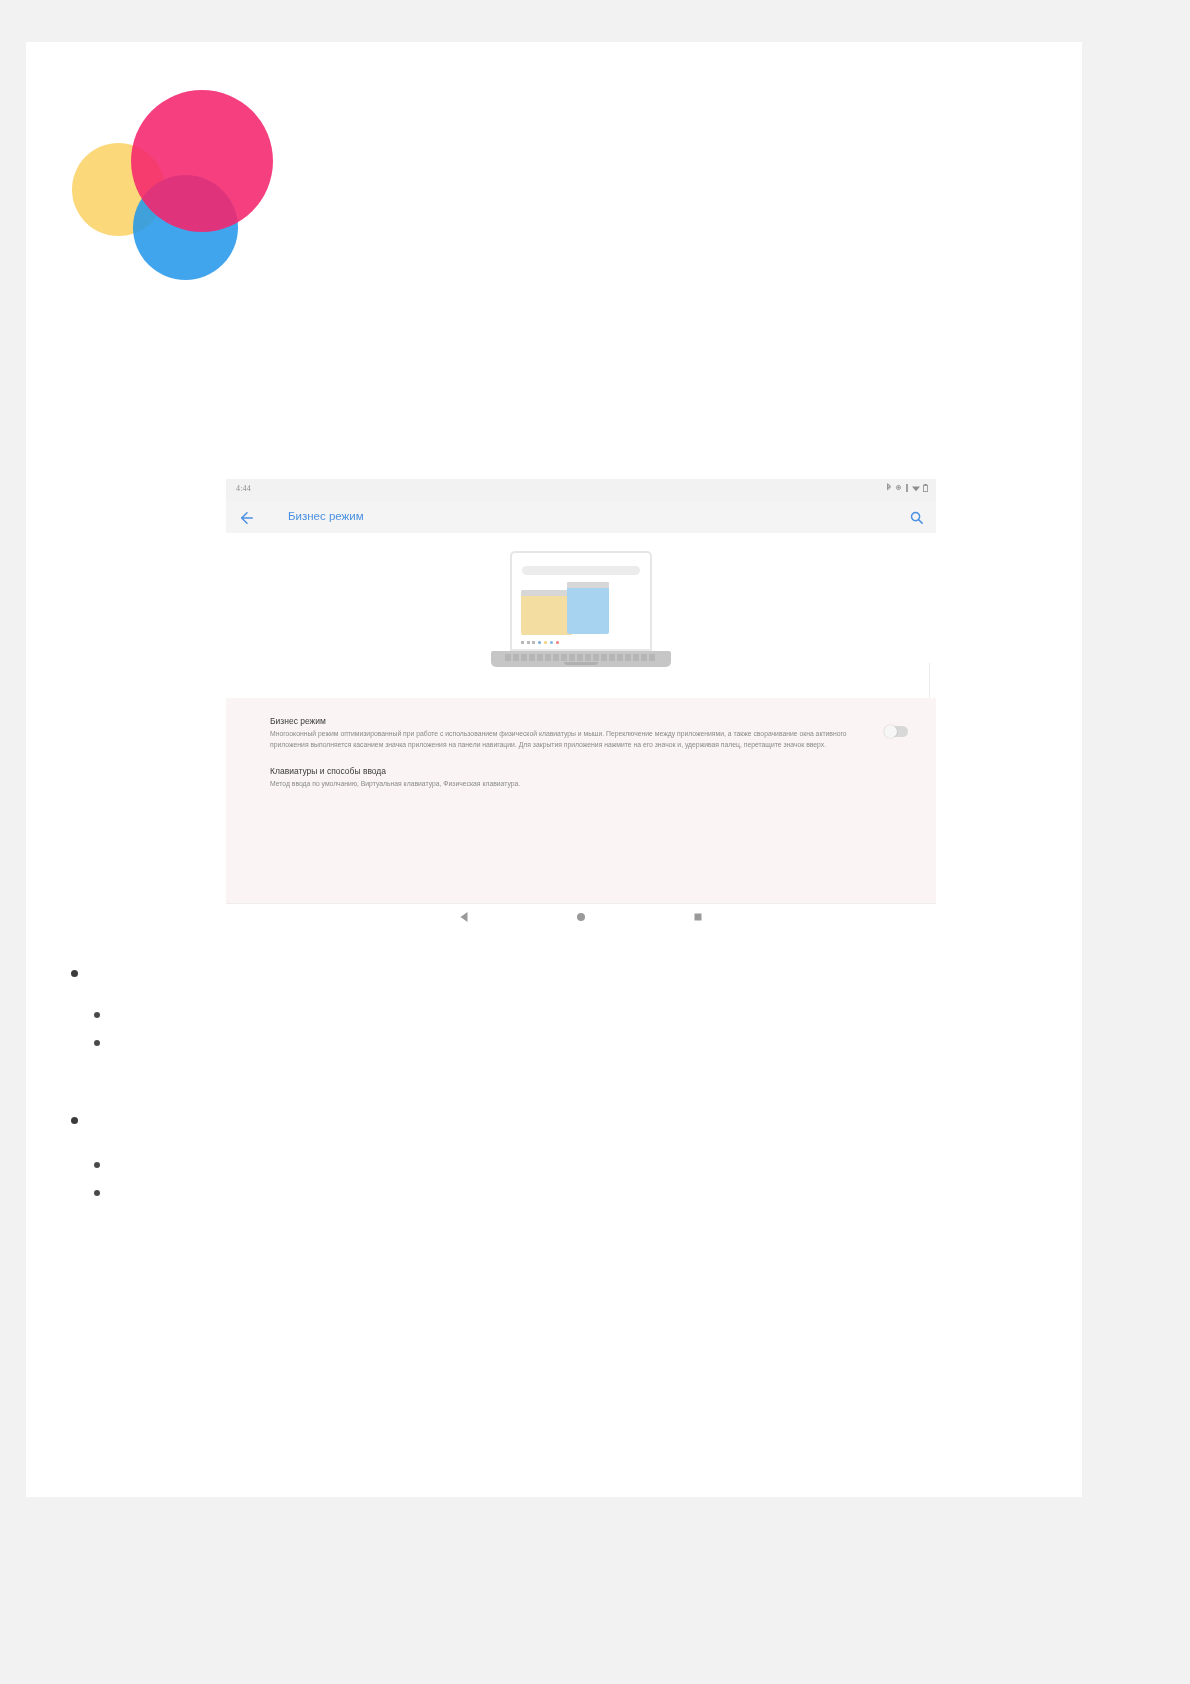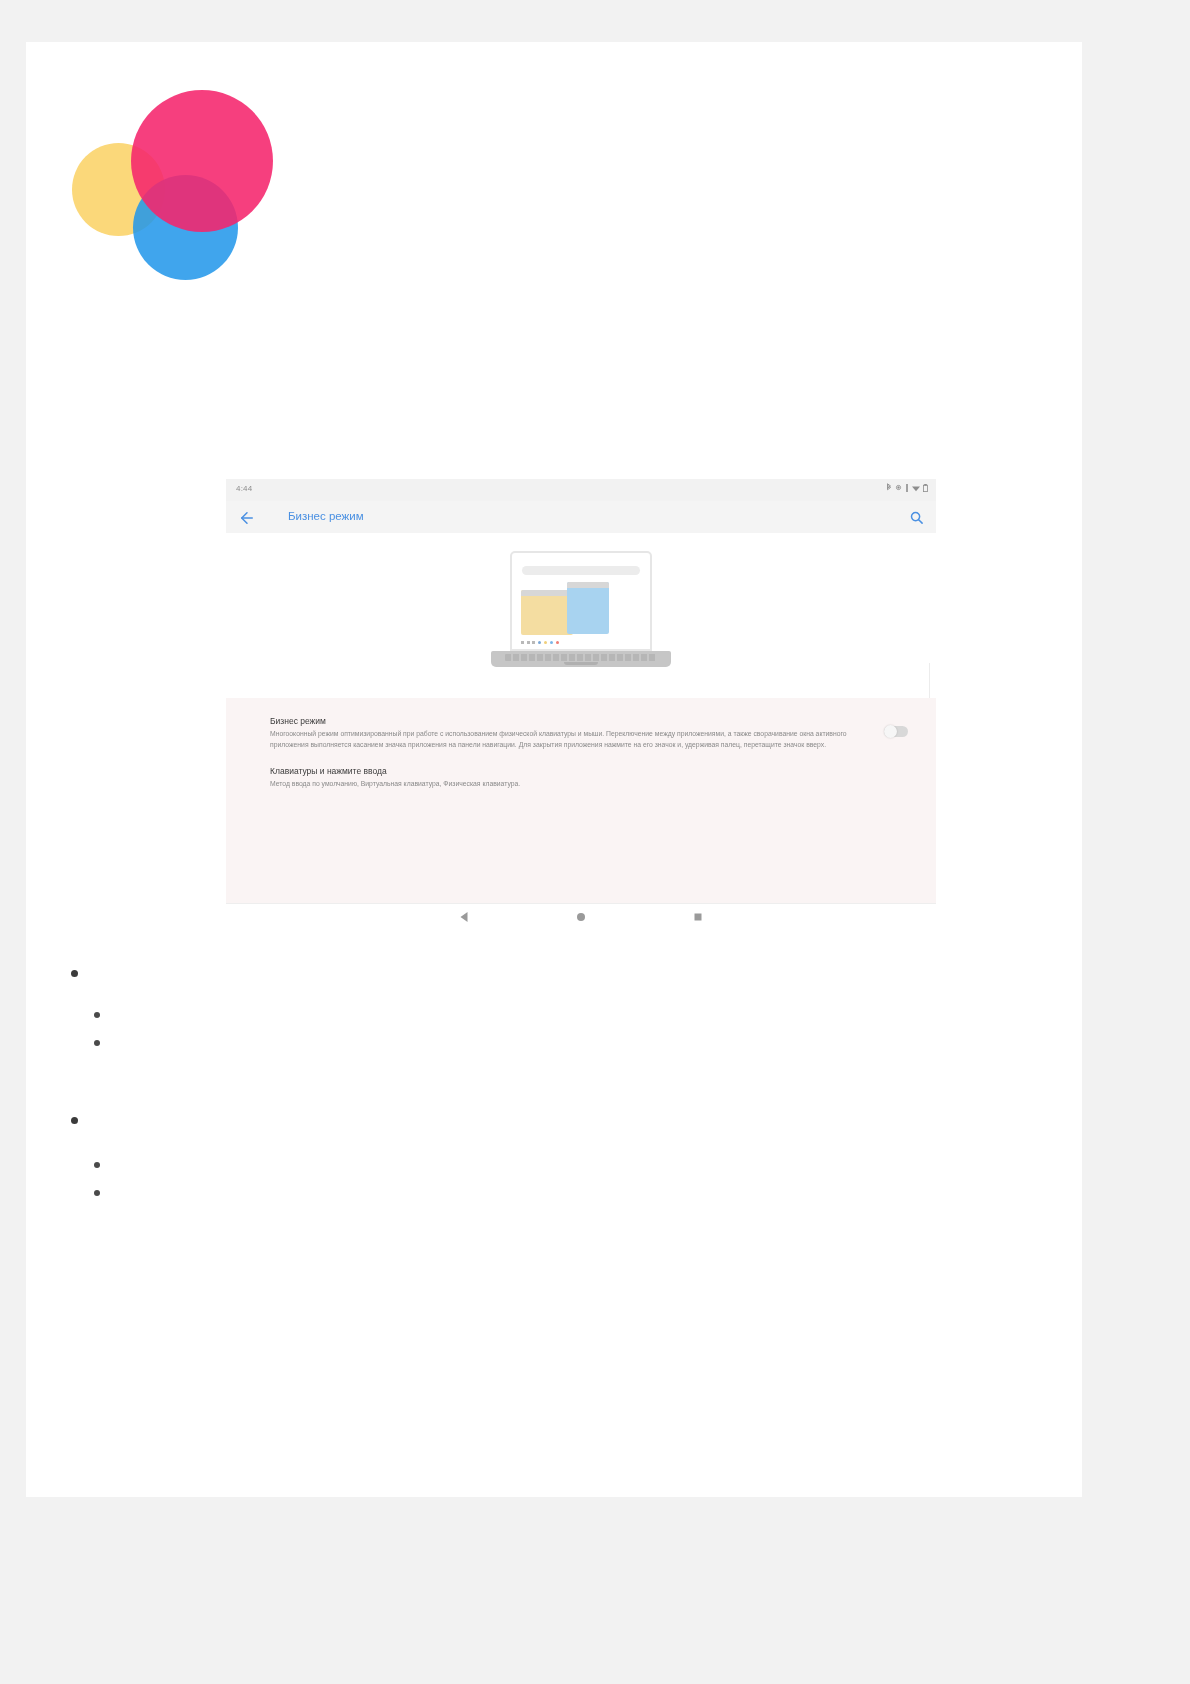--- a/index.html
+++ b/index.html
@@ -52,20 +52,21 @@
     left: 200px;
     top: 437px;
     width: 710px;
     height: 450px;
     background: #f4f4f4;
   }
   .statusbar {
     position: relative;
     height: 22px;
     background: #f2f2f2;
+    font-family: Liberation Serif, serif;
   }
   .statusbar .clock {
     position: absolute;
     left: 10px;
     top: 5px;
     font-size: 8px;
     color: #8d8d8d;
     letter-spacing: 0.2px;
   }
   .statusbar .sys-icons {
@@ -386,21 +387,21 @@
 
         <div class="rows">
           <div class="row">
             <div class="row-title">Бизнес режим</div>
             <div class="row-desc">Многооконный режим оптимизированный при работе с использованием физической клавиатуры и мыши. Переключение между приложениями, а также сворачивание окна активного приложения выполняется касанием значка приложения на панели навигации. Для закрытия приложения нажмите на его значок и, удерживая палец, перетащите значок вверх.</div>
             <div class="toggle">
               <div class="knob"></div>
             </div>
           </div>
           <div class="row">
-            <div class="row-title">Клавиатуры и нажмите ввода</div>
+            <div class="row-title">Клавиатуры и способы ввода</div>
             <div class="row-desc">Метод ввода по умолчанию, Виртуальная клавиатура, Физическая клавиатура.</div>
           </div>
         </div>
 
         <div class="navbar">
           <div class="nav-btn nav-back">
             <div class="tri"></div>
           </div>
           <div class="nav-btn nav-home">
             <div class="circ-nav"></div>

